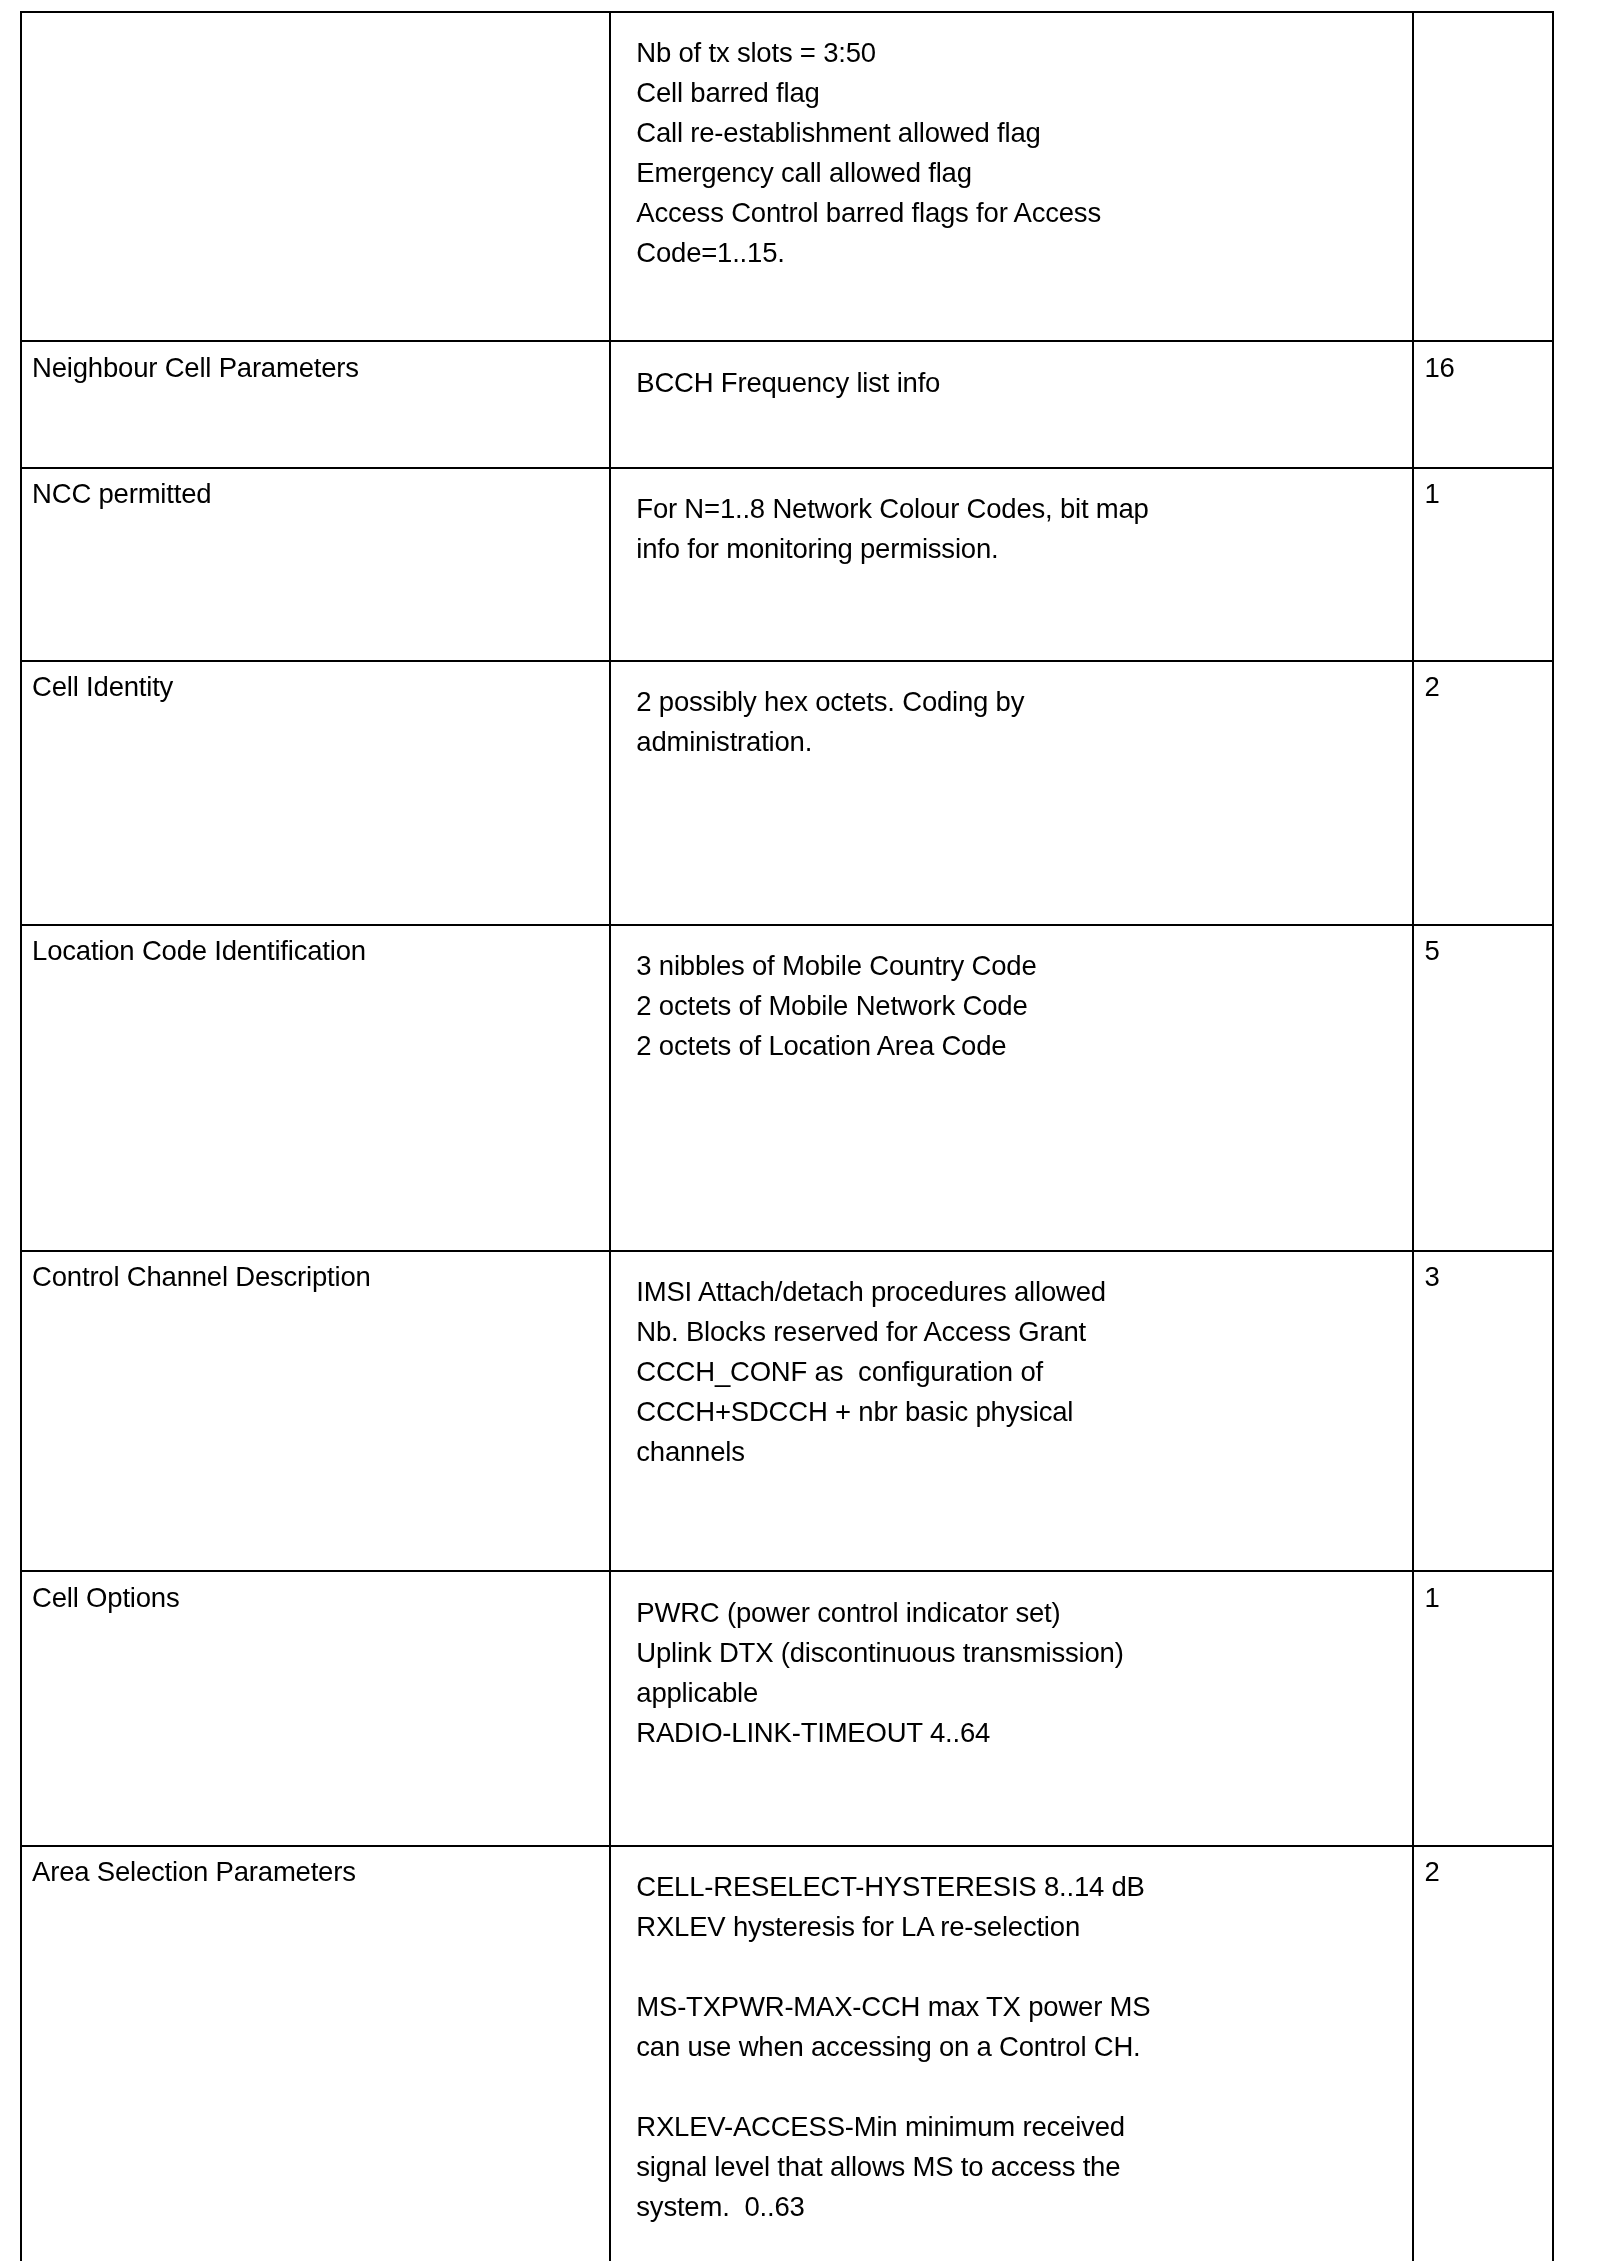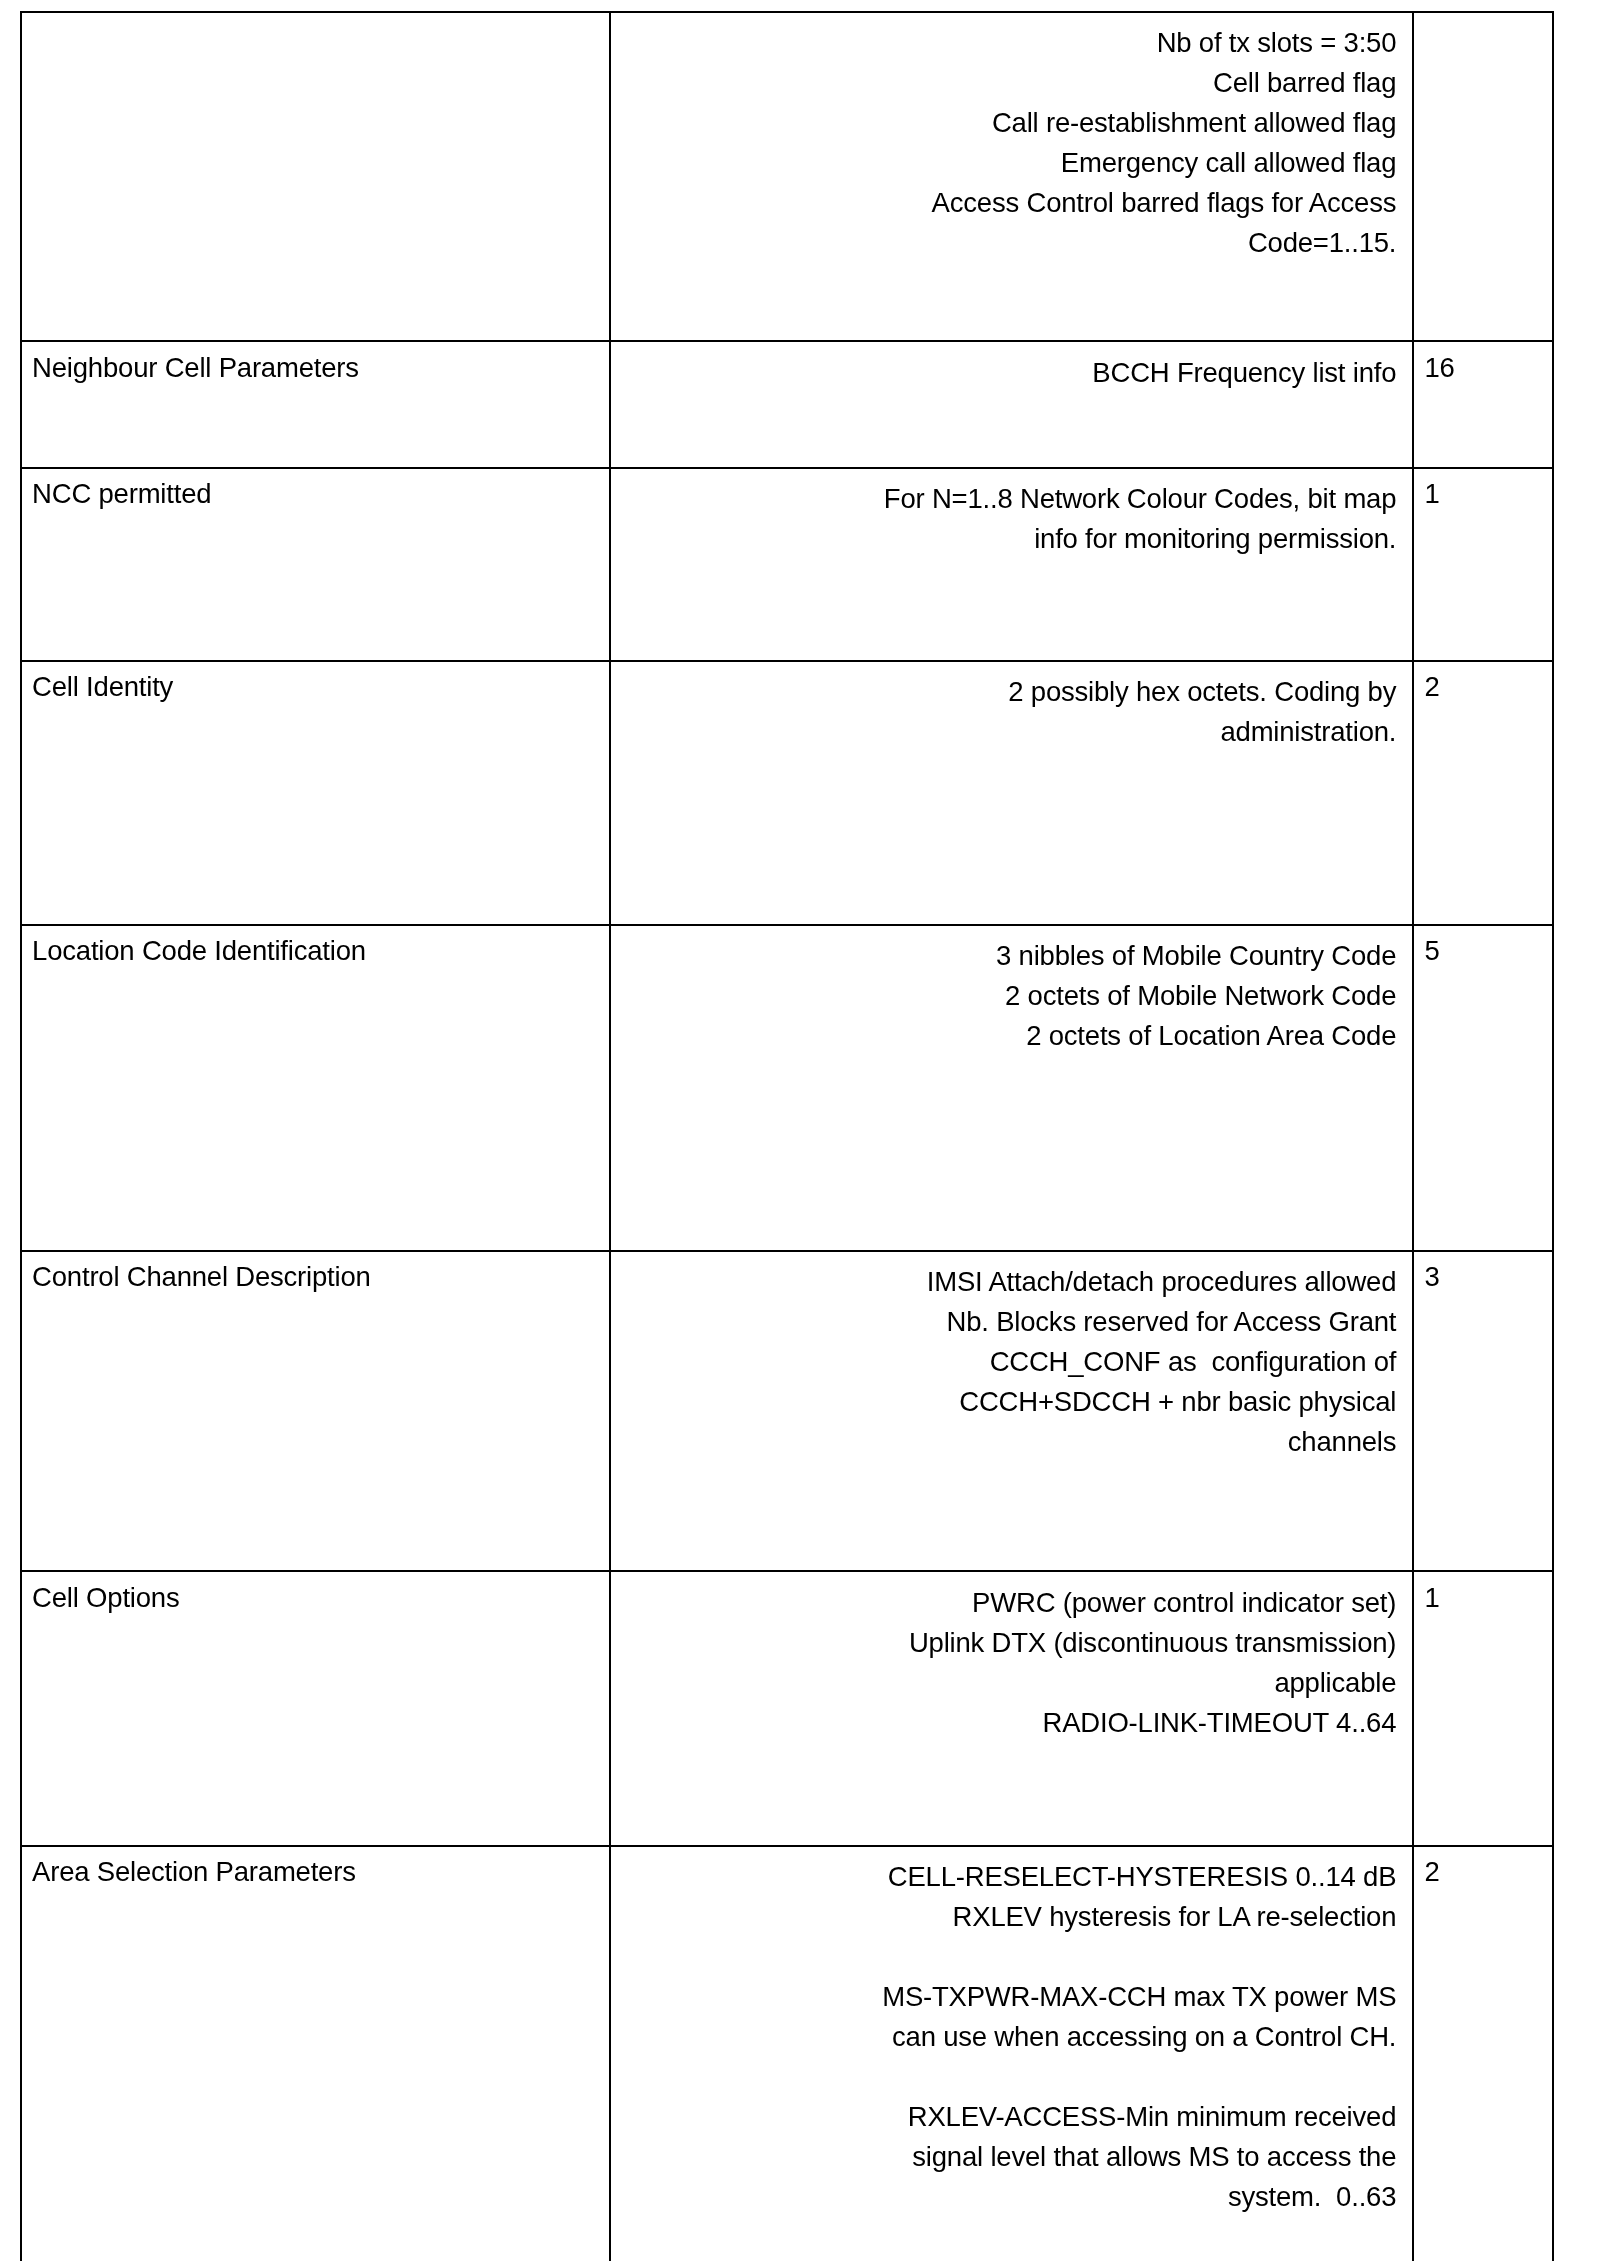--- a/index.html
+++ b/index.html
@@ -35,21 +35,21 @@
     vertical-align: top;
     font-size: 27.5px;
     line-height: 40px;
     letter-spacing: -0.2px;
     font-family: "Liberation Sans", sans-serif;
   }
   .col-name   { width: 566px; }
   .col-desc   { width: 780px; }
   .col-octets { width: 117px; text-align: left; padding-right: 14px; }
 
-  .cell-lines { margin: 5px; padding: 0; text-align: right; }
+  .cell-lines { margin: 15px; padding: 0; }
   .cell-lines .line { display: block; white-space: pre-wrap; }
   .cell-lines .line.blank { min-height: 40px; }
 
   .pad-1 { height: 319px; }
   .pad-2 { height: 76px; }
   .pad-3 { height: 142px; }
   .pad-4 { height: 213px; }
   .pad-5 { height: 275px; }
   .pad-6 { height: 270px; }
   .pad-7 { height: 224px; }
@@ -184,21 +184,21 @@
         </td>
       </tr>
 
       <tr>
         <td class="col-name">
           <span>Area Selection Parameters</span>
           <div class="pad-8"></div>
         </td>
         <td class="col-desc">
           <div class="cell-lines">
-            <span class="line">CELL-RESELECT-HYSTERESIS 0..14 dB</span>
+            <span class="line">CELL-RESELECT-HYSTERESIS 8..14 dB</span>
             <span class="line">RXLEV hysteresis for LA re-selection</span>
             <span class="line blank"></span>
             <span class="line">MS-TXPWR-MAX-CCH max TX power MS</span>
             <span class="line">can use when accessing on a Control CH.</span>
             <span class="line blank"></span>
             <span class="line">RXLEV-ACCESS-Min minimum received</span>
             <span class="line">signal level that allows MS to access the</span>
             <span class="line">system.  0..63</span>
             <span class="line blank"></span>
             <span class="line">ACS Additional Reselect Parameter Ind.</span>

